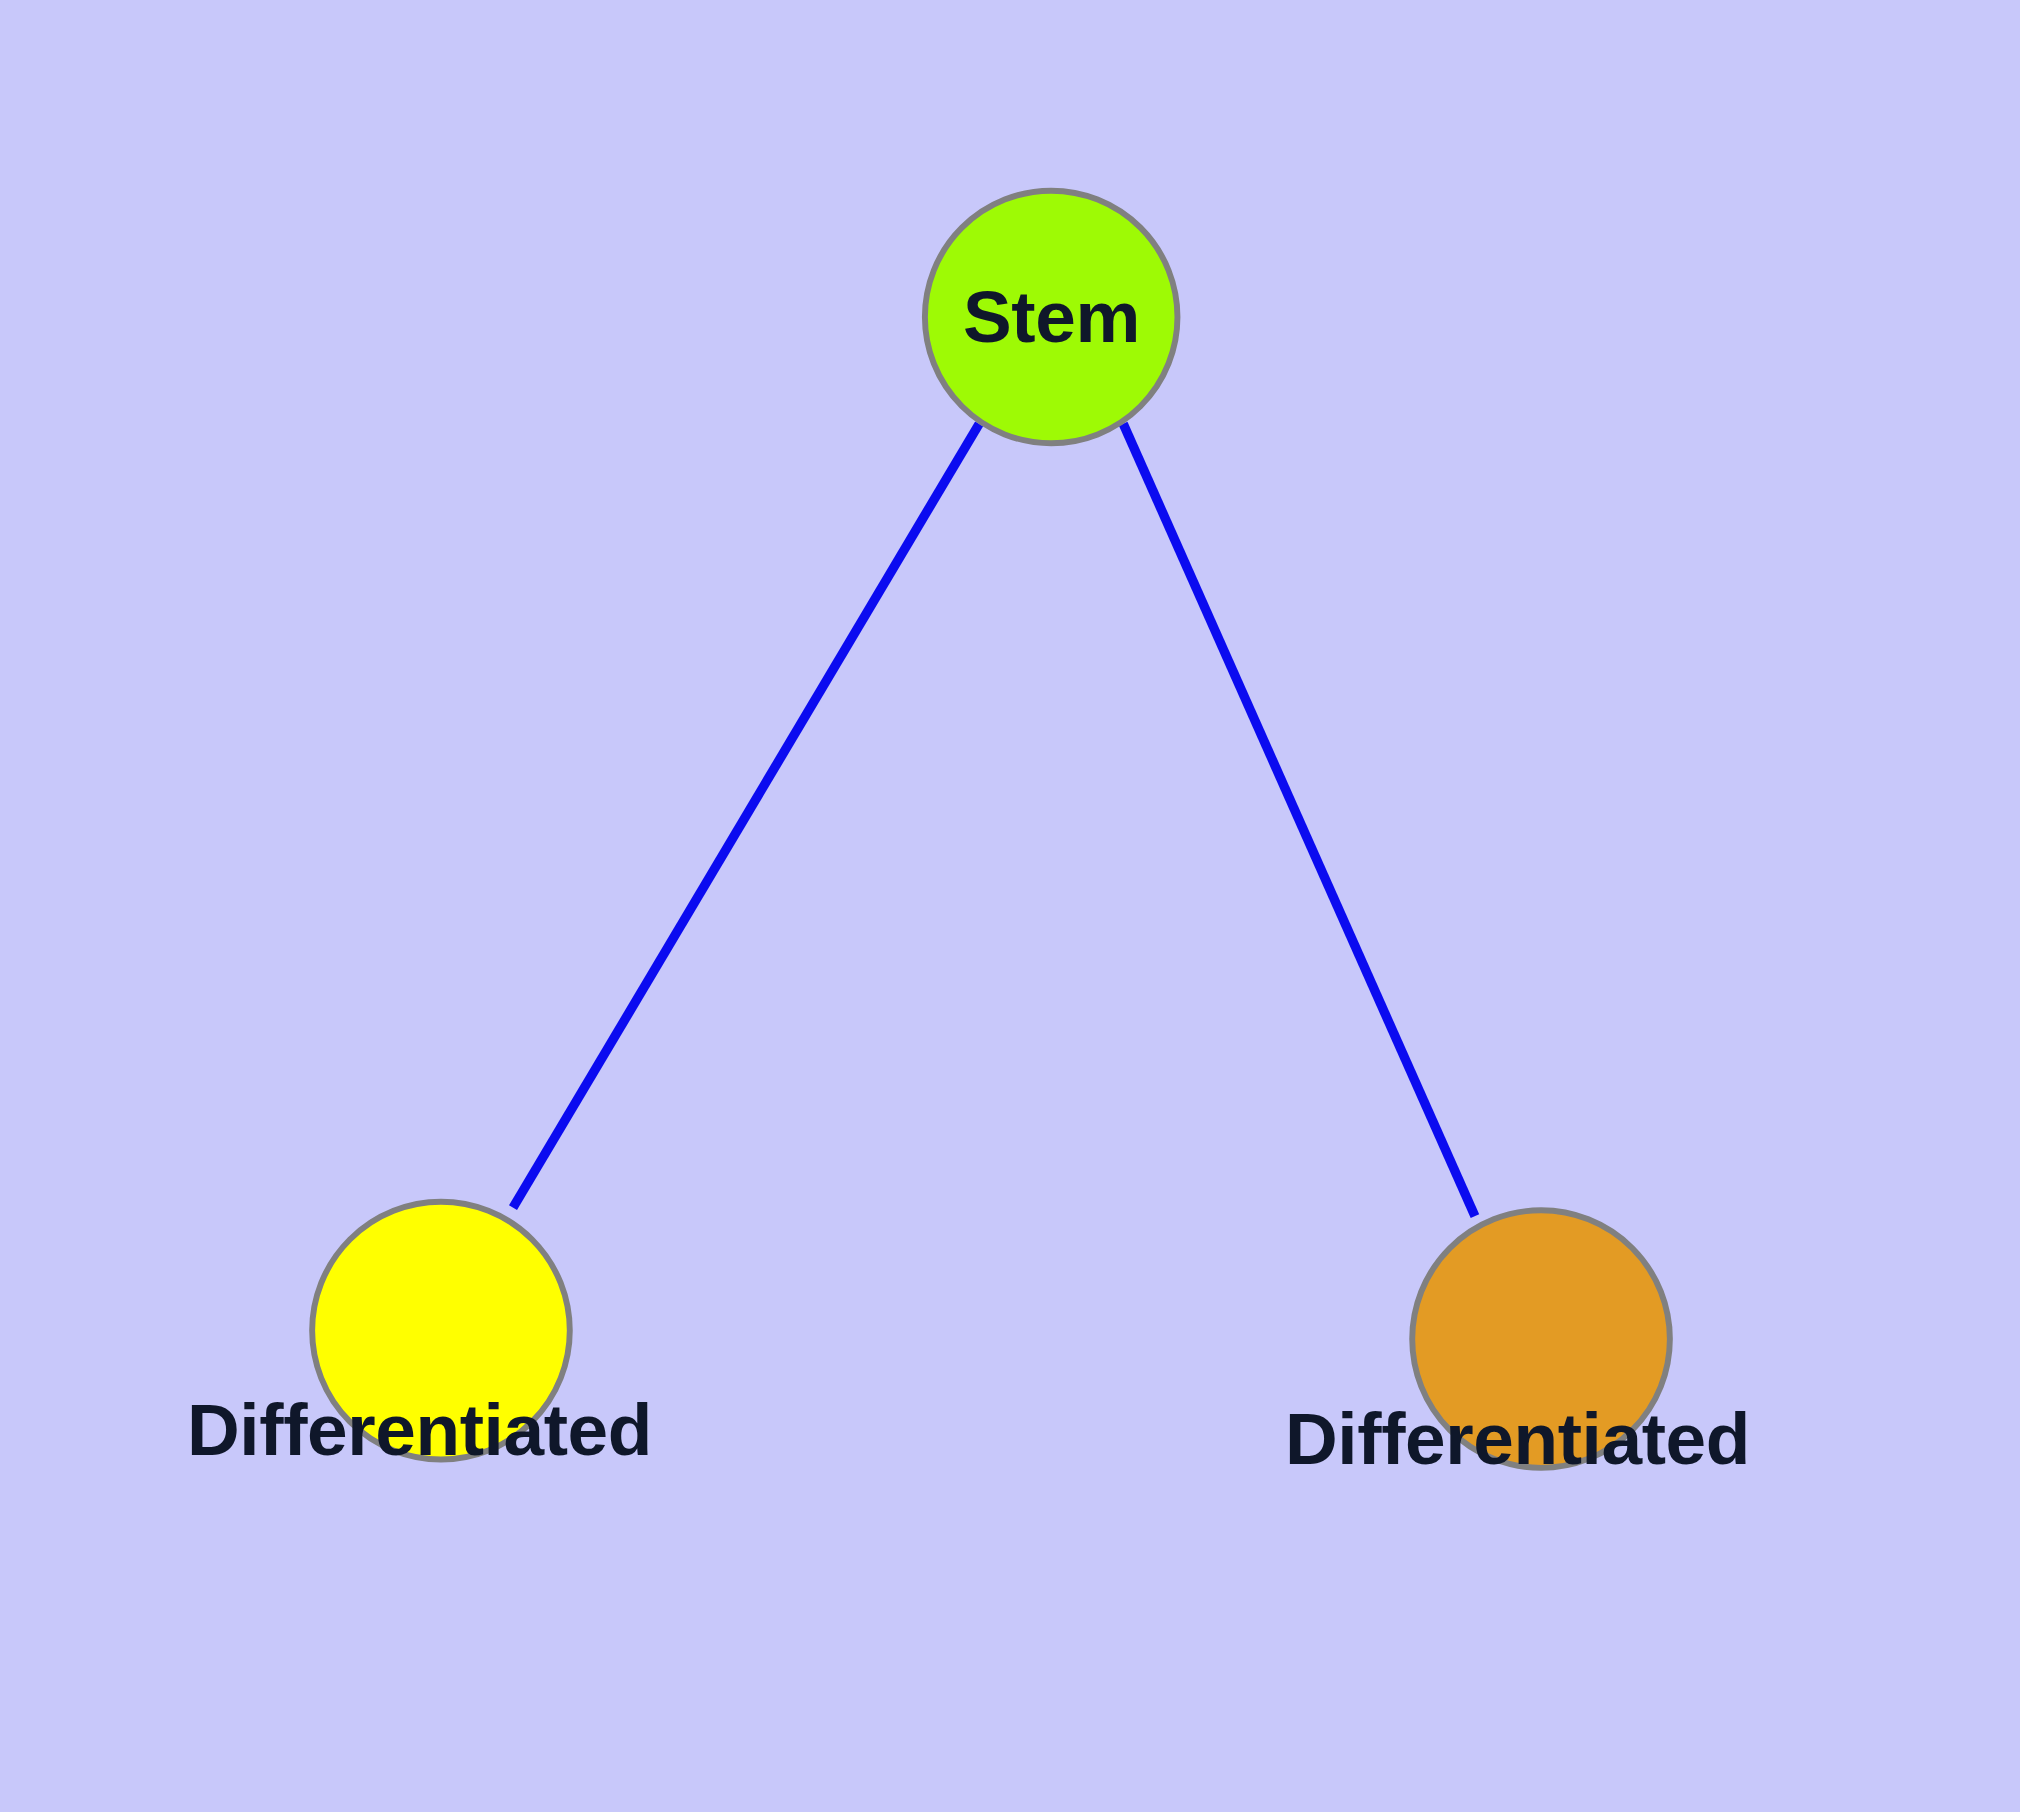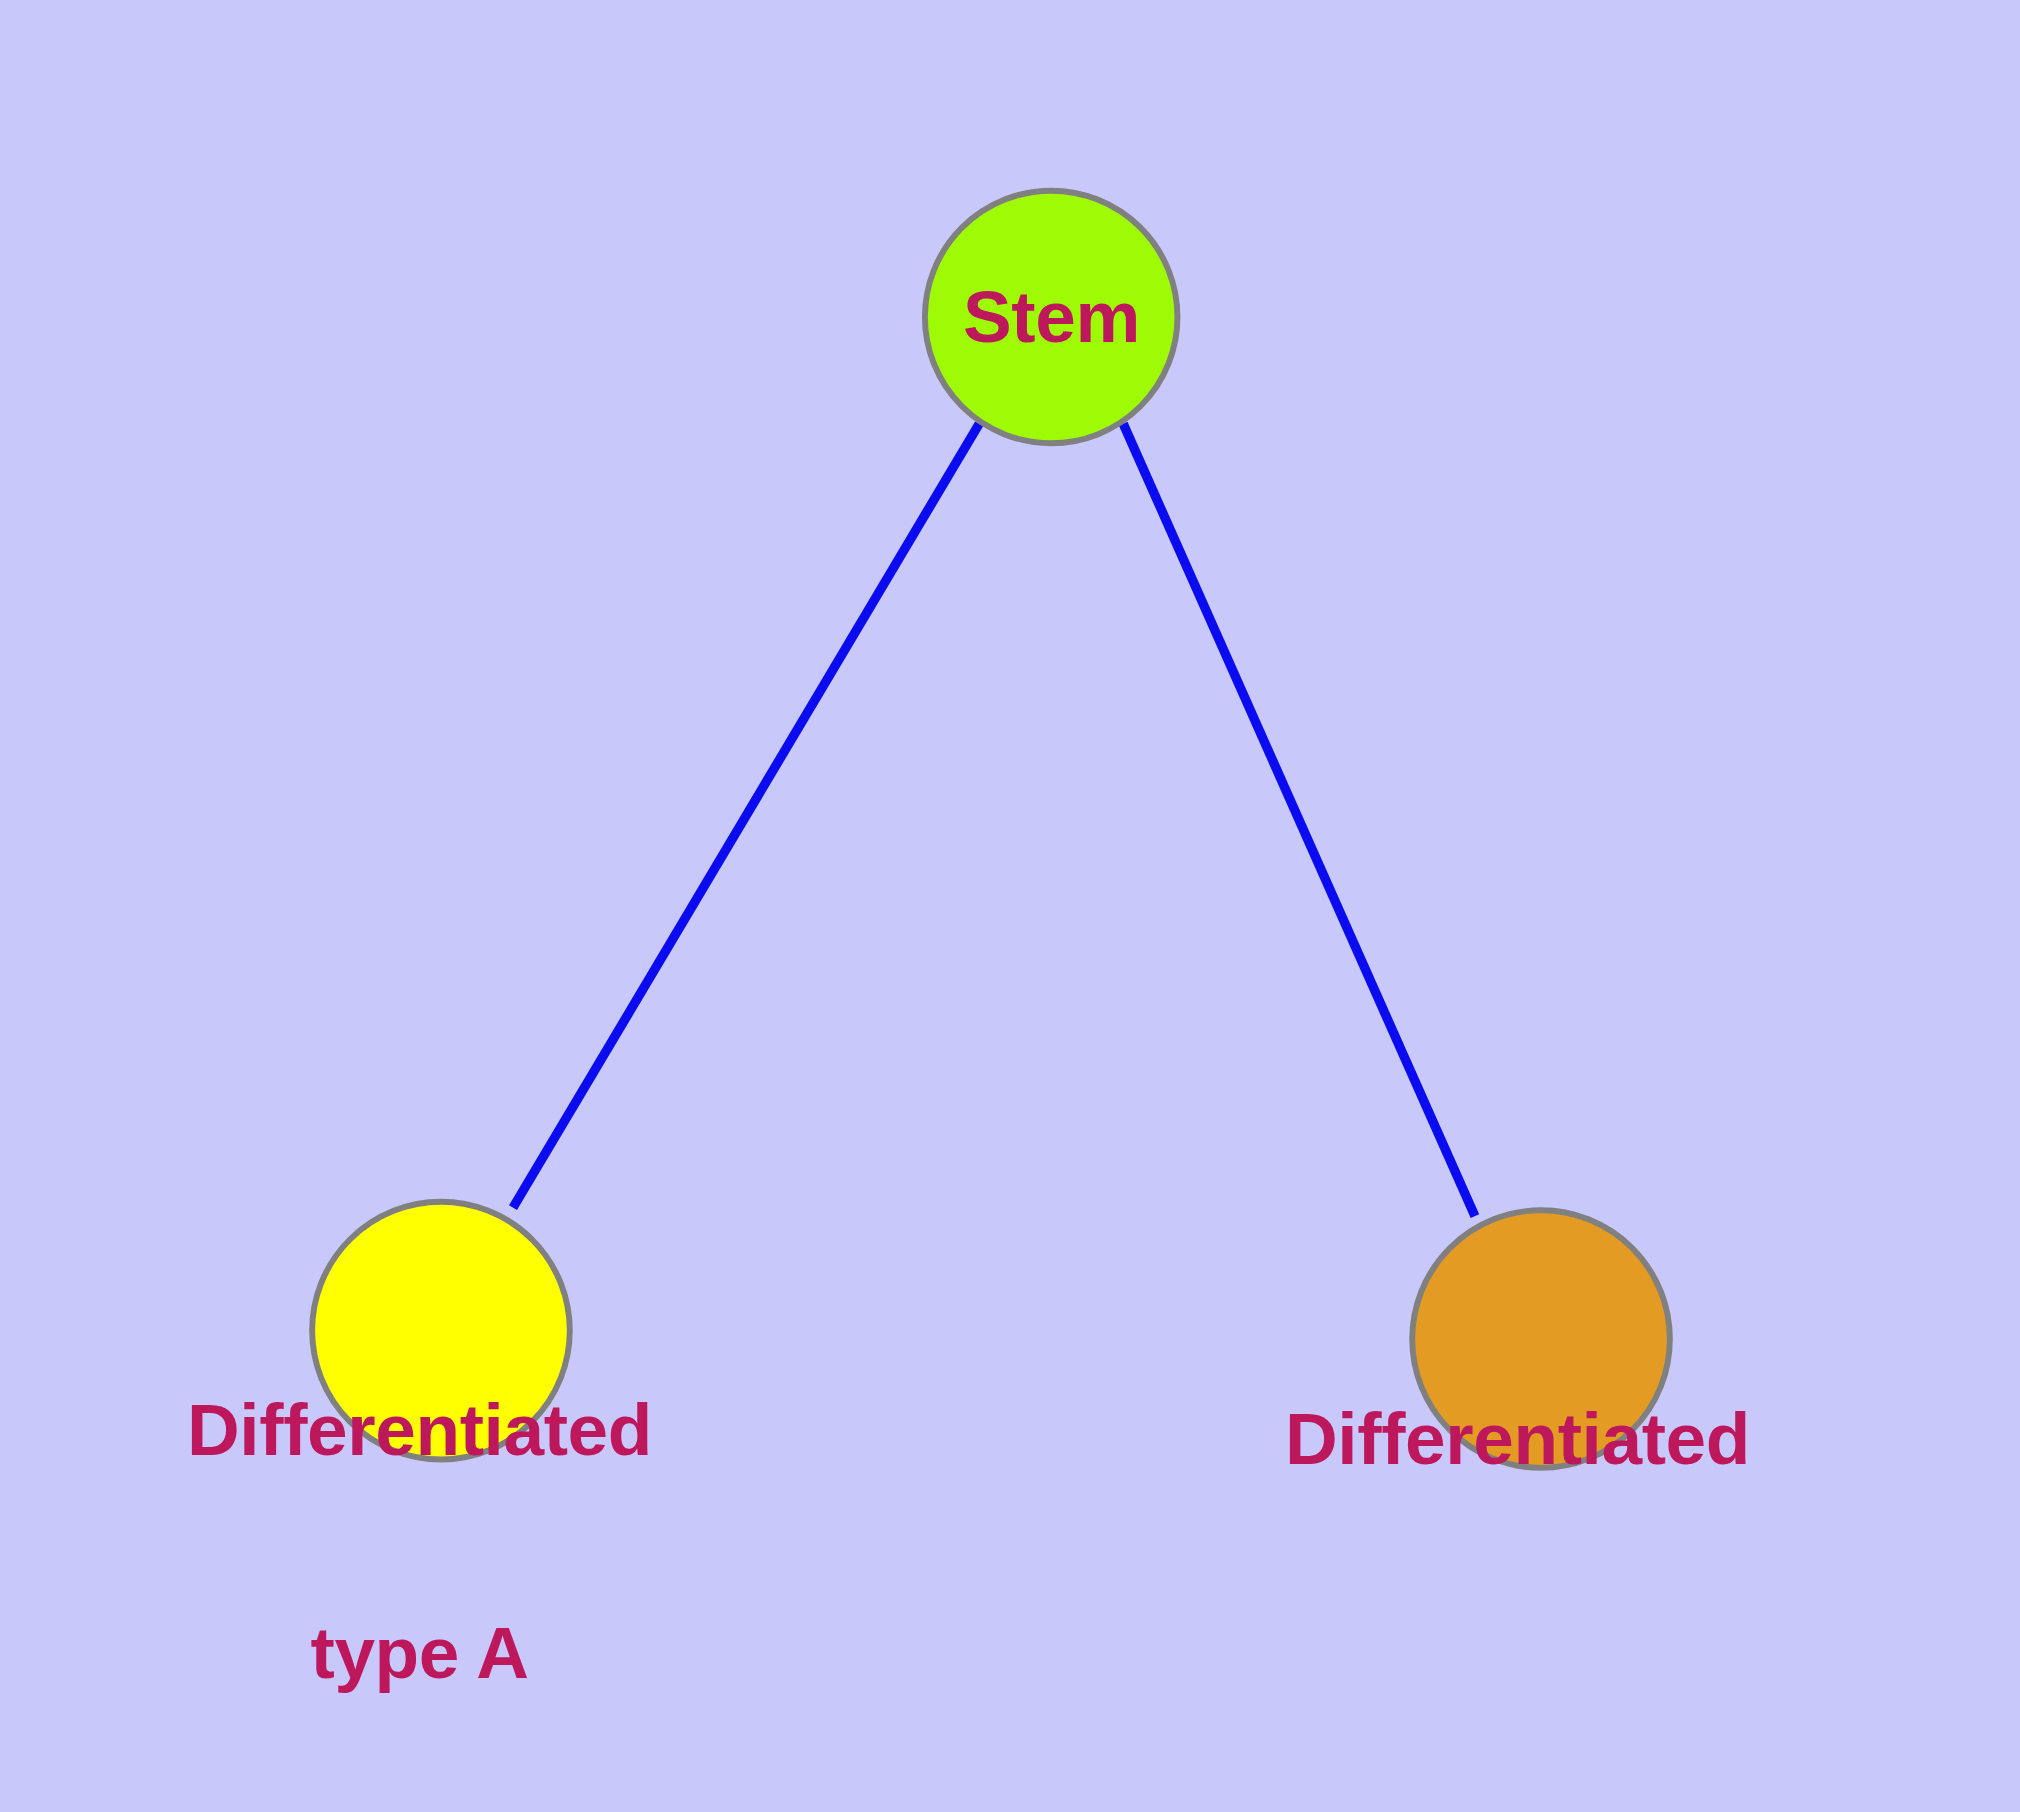--- a/index.html
+++ b/index.html
@@ -20,21 +20,21 @@
     left: 0;
     top: 0;
     width: 2021px;
     height: 1812px;
   }
   .node-label {
     position: absolute;
     text-align: center;
     font-family: "Liberation Sans", sans-serif;
     font-weight: bold;
-    color: #be185d;
+    color: #0f172a;
     line-height: 1.02;
     white-space: pre;
     pointer-events: none;
     letter-spacing: -0.4px;
   }
   #label-stem {
     font-size: 73px;
     left: 797px;
     top: 280px;
     width: 509px;
@@ -64,21 +64,20 @@
 
     <circle cx="1240" cy="374" r="149" fill="#9efa05" stroke="#808080" stroke-width="7"></circle>
     <circle cx="520" cy="1570" r="152" fill="#ffff00" stroke="#808080" stroke-width="7"></circle>
     <circle cx="1818" cy="1580" r="152" fill="#e39b24" stroke="#808080" stroke-width="7"></circle>
   </svg>
 
   <div class="node-label" id="label-stem">Stem</div>
 
   <div class="node-label" id="label-diff-a">
     <div>Differentiated</div>
-    <div>type A</div>
   </div>
 
   <div class="node-label" id="label-diff-b">
     <div>Differentiated</div>
   </div>
 
 </div>
 
 
 </body></html>

